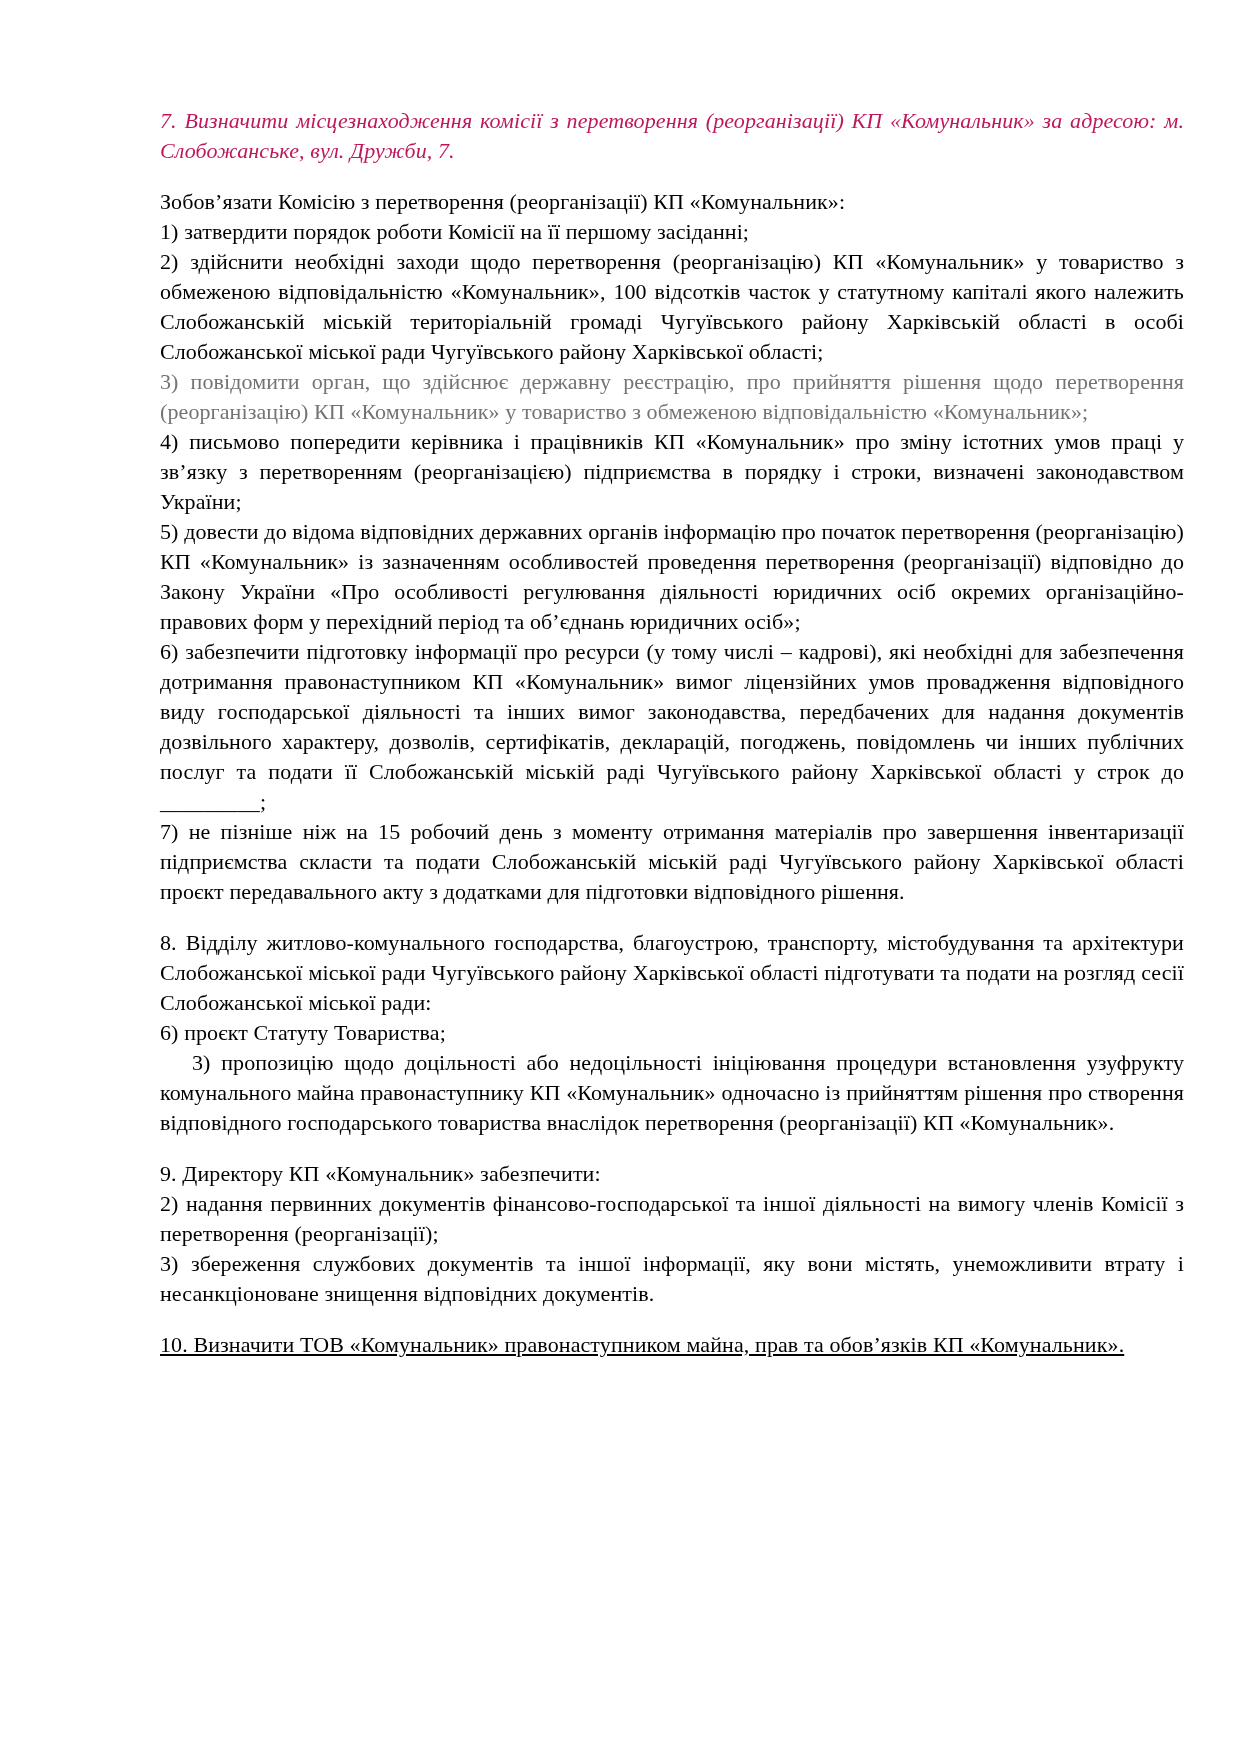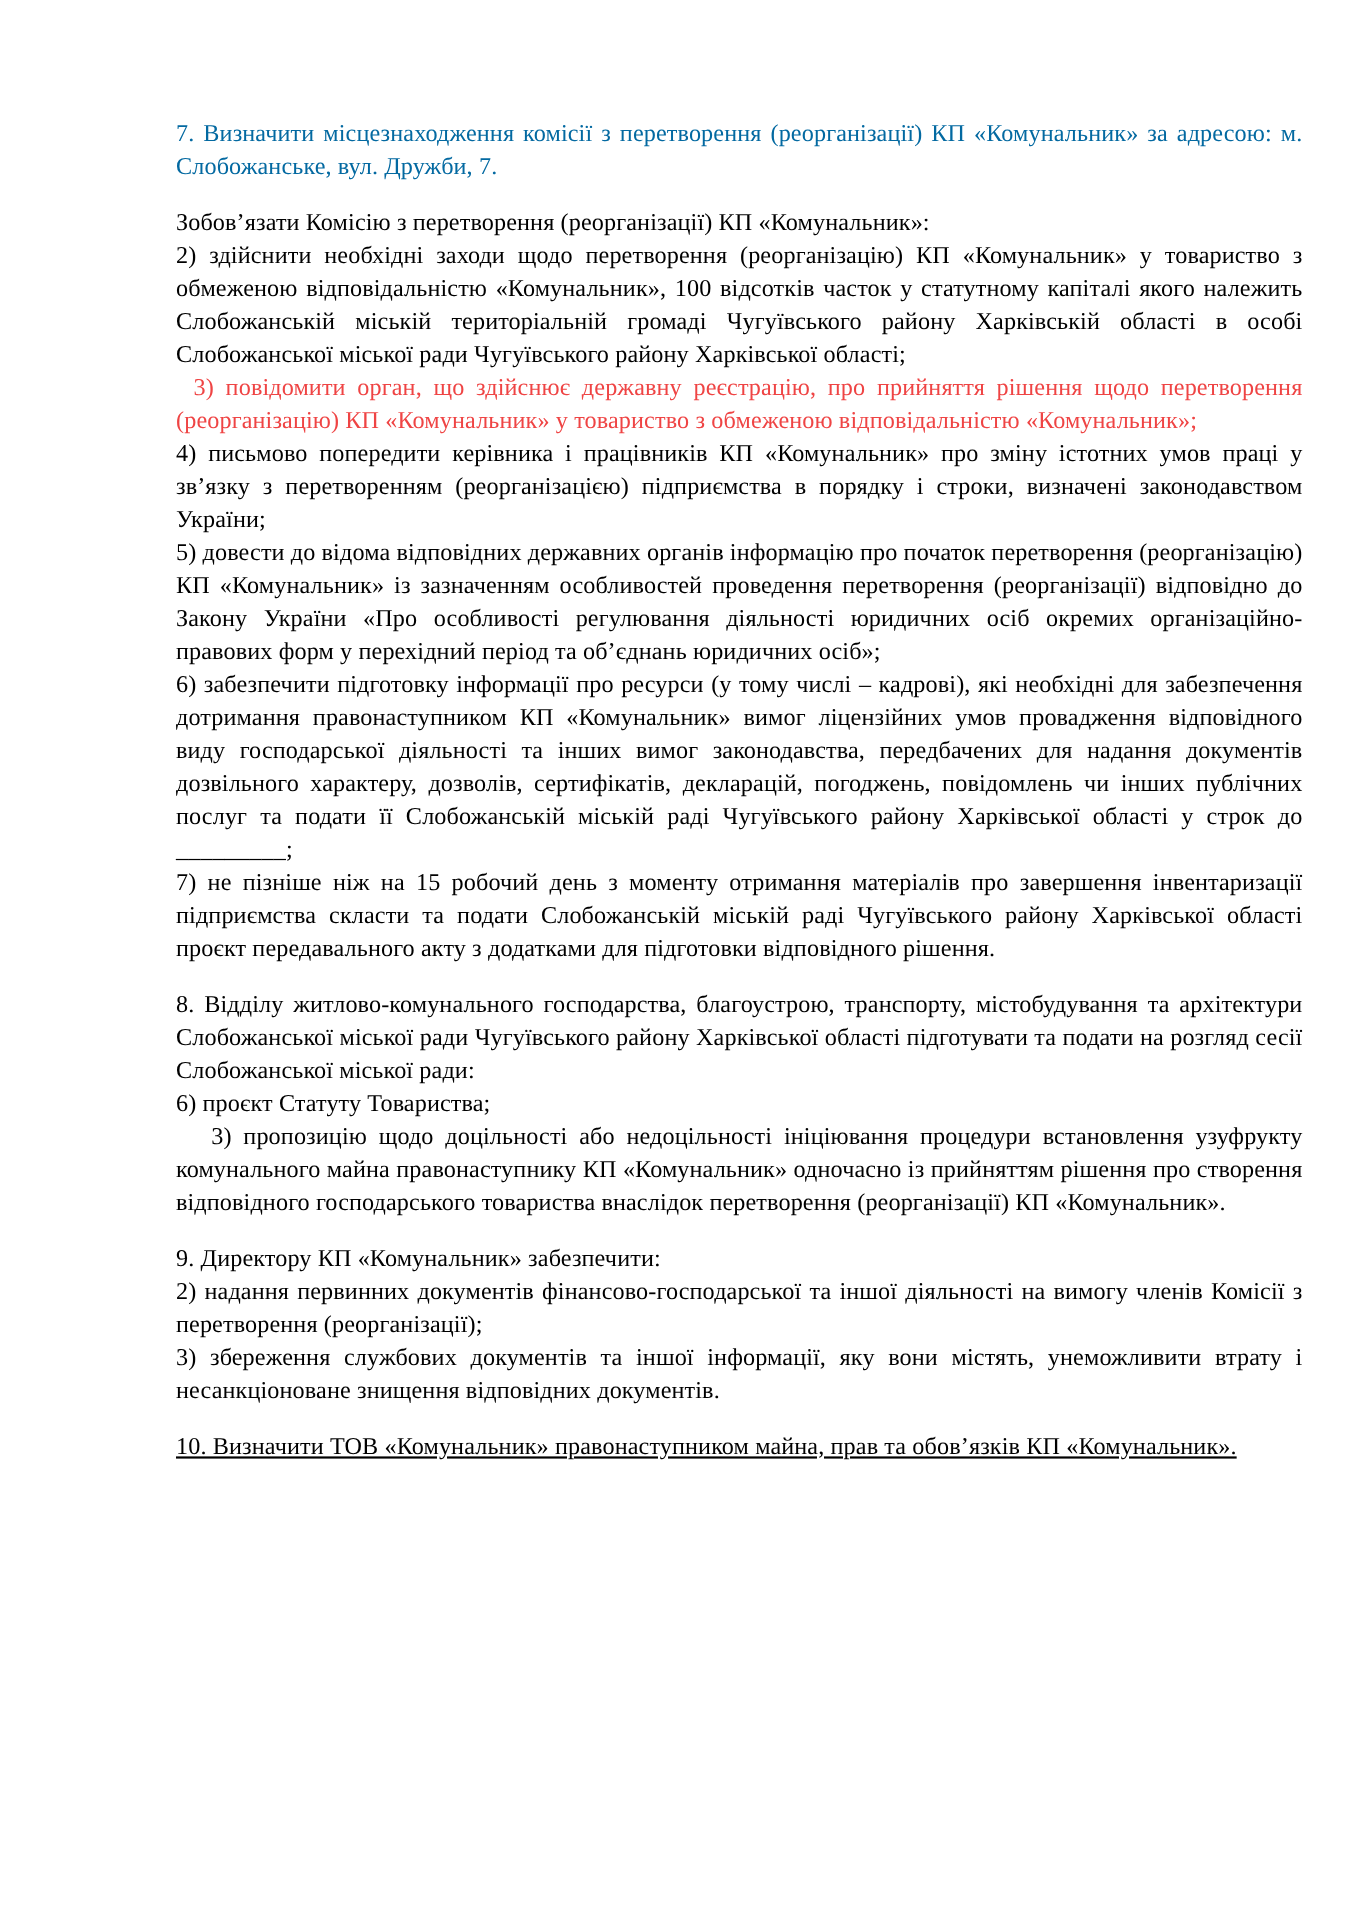--- a/index.html
+++ b/index.html
@@ -33,26 +33,27 @@
     letter-spacing: 0.1px;
   }
   .para span { white-space: pre-wrap; }
 </style>
 </head>
 <body style="background: rgb(255, 255, 255);">
 
 <div class="page">
   <div class="doc-body">
       <div class="block">
-        <p class="para"><span style="color: #0369a1;">7. Визначити місцезнаходження комісії з перетворення (реорганізації) КП «Комунальник» за адресою: м. Слобожанське, вул. Дружби, 7.</span></p>
+        <p class="para"><span style="color: #be185d; font-style: italic;">7. Визначити місцезнаходження комісії з перетворення (реорганізації) КП «Комунальник» за адресою: м. Слобожанське, вул. Дружби, 7.</span></p>
       </div>
       <div class="block">
         <p class="para"><span style="color: rgb(0, 0, 0); margin-top: 32px;">Зобов’язати Комісію з перетворення (реорганізації) КП «Комунальник»:</span></p>
+        <p class="para"><span style="color: rgb(0, 0, 0);">1) затвердити порядок роботи Комісії на її першому засіданні;</span></p>
         <p class="para"><span style="color: rgb(0, 0, 0);">2) здійснити необхідні заходи щодо перетворення (реорганізацію) КП «Комунальник» у товариство з обмеженою відповідальністю «Комунальник», 100 відсотків часток у статутному капіталі якого належить Слобожанській міській територіальній громаді Чугуївського району Харківській області в особі Слобожанської міської ради Чугуївського району Харківської області;</span></p>
-        <p class="para"><span style="color: #ef4444; margin-left: 16px;">3) повідомити орган, що здійснює державну реєстрацію, про прийняття рішення щодо перетворення (реорганізацію) КП «Комунальник» у товариство з обмеженою відповідальністю «Комунальник»;</span></p>
+        <p class="para"><span style="color: #737373;">3) повідомити орган, що здійснює державну реєстрацію, про прийняття рішення щодо перетворення (реорганізацію) КП «Комунальник» у товариство з обмеженою відповідальністю «Комунальник»;</span></p>
         <p class="para"><span style="color: rgb(0, 0, 0);">4) письмово попередити керівника і працівників КП «Комунальник» про зміну істотних умов праці у зв’язку з перетворенням (реорганізацією) підприємства в порядку і строки, визначені законодавством України;</span></p>
         <p class="para"><span style="color: rgb(0, 0, 0);">5) довести до відома відповідних державних органів інформацію про початок перетворення (реорганізацію) КП «Комунальник» із зазначенням особливостей проведення перетворення (реорганізації) відповідно до Закону України «Про особливості регулювання діяльності юридичних осіб окремих організаційно-правових форм у перехідний період та об’єднань юридичних осіб»;</span></p>
         <p class="para"><span style="color: rgb(0, 0, 0);">6) забезпечити підготовку інформації про ресурси (у тому числі – кадрові), які необхідні для забезпечення дотримання правонаступником КП «Комунальник» вимог ліцензійних умов провадження відповідного виду господарської діяльності та інших вимог законодавства, передбачених для надання документів дозвільного характеру, дозволів, сертифікатів, декларацій, погоджень, повідомлень чи інших публічних послуг та подати її Слобожанській міській раді Чугуївського району Харківської області у строк до _________;</span></p>
         <p class="para"><span style="color: rgb(0, 0, 0);">7) не пізніше ніж на 15 робочий день з моменту отримання матеріалів про завершення інвентаризації підприємства скласти та подати Слобожанській міській раді Чугуївського району Харківської області проєкт передавального акту з додатками для підготовки відповідного рішення.</span></p>
       </div>
       <div class="block">
         <p class="para"><span style="color: rgb(0, 0, 0);">8. Відділу житлово-комунального господарства, благоустрою, транспорту, містобудування та архітектури Слобожанської міської ради Чугуївського району Харківської області підготувати та подати на розгляд сесії Слобожанської міської ради:</span></p>
         <p class="para"><span style="color: rgb(0, 0, 0);">6) проєкт Статуту Товариства;</span></p>
         <p class="para"><span style="color: rgb(0, 0, 0); margin-left: 32px;">3) пропозицію щодо доцільності або недоцільності ініціювання процедури встановлення узуфрукту комунального майна правонаступнику КП «Комунальник» одночасно із прийняттям рішення про створення відповідного господарського товариства внаслідок перетворення (реорганізації) КП «Комунальник».</span></p>
       </div>

